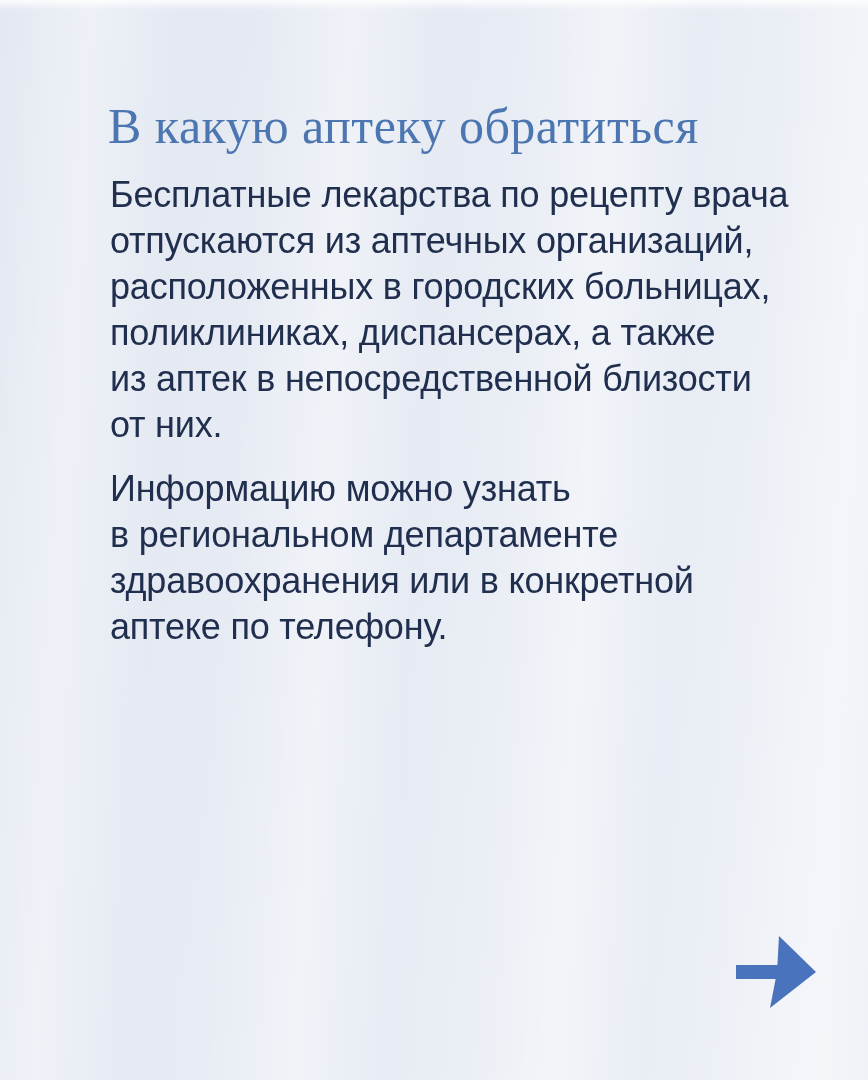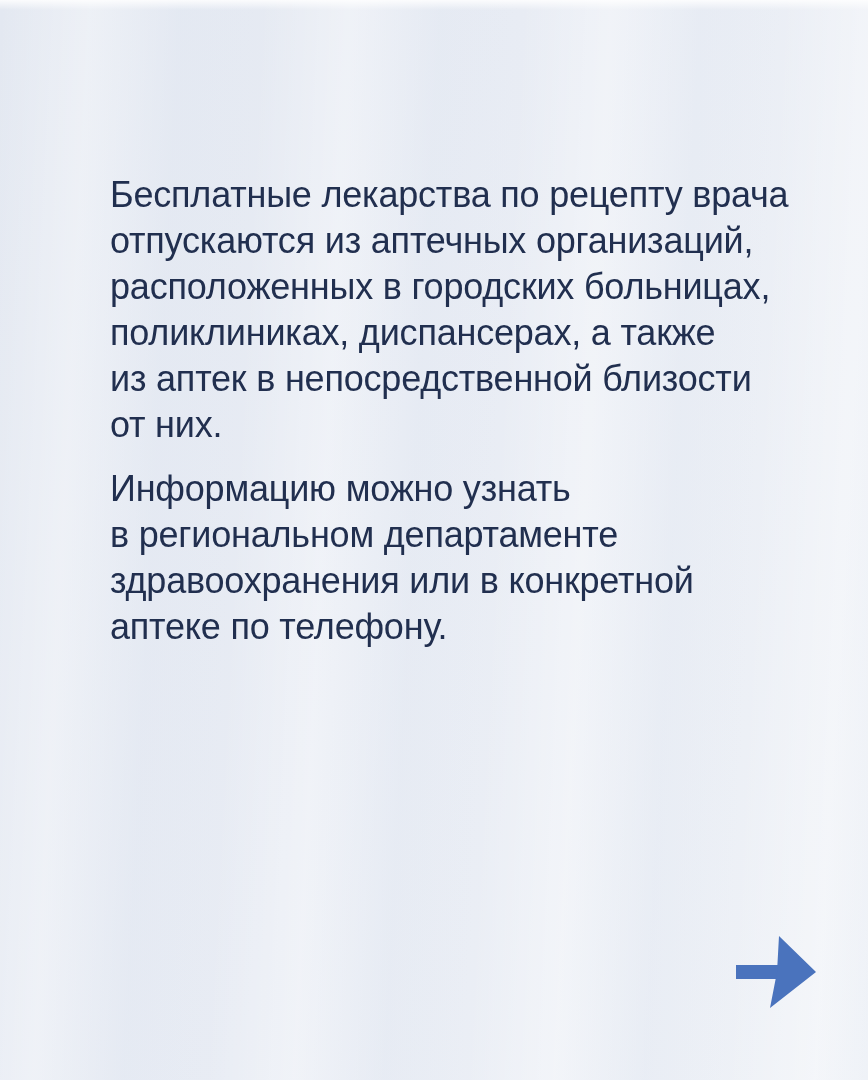--- a/index.html
+++ b/index.html
@@ -65,20 +65,21 @@
     display: block;
     width: 82px;
     height: 80px;
   }
 </style>
 </head>
 <body>
 
 <div class="poster">
 
+  <h1 class="title">В какую аптеку обратиться</h1>
 
   <p class="para para-1">Бесплатные лекарства по рецепту врача
 отпускаются из аптечных организаций,
 расположенных в городских больницах,
 поликлиниках, диспансерах, а также
 из аптек в непосредственной близости
 от них.</p>
 
   <p class="para para-2">Информацию можно узнать
 в региональном департаменте

